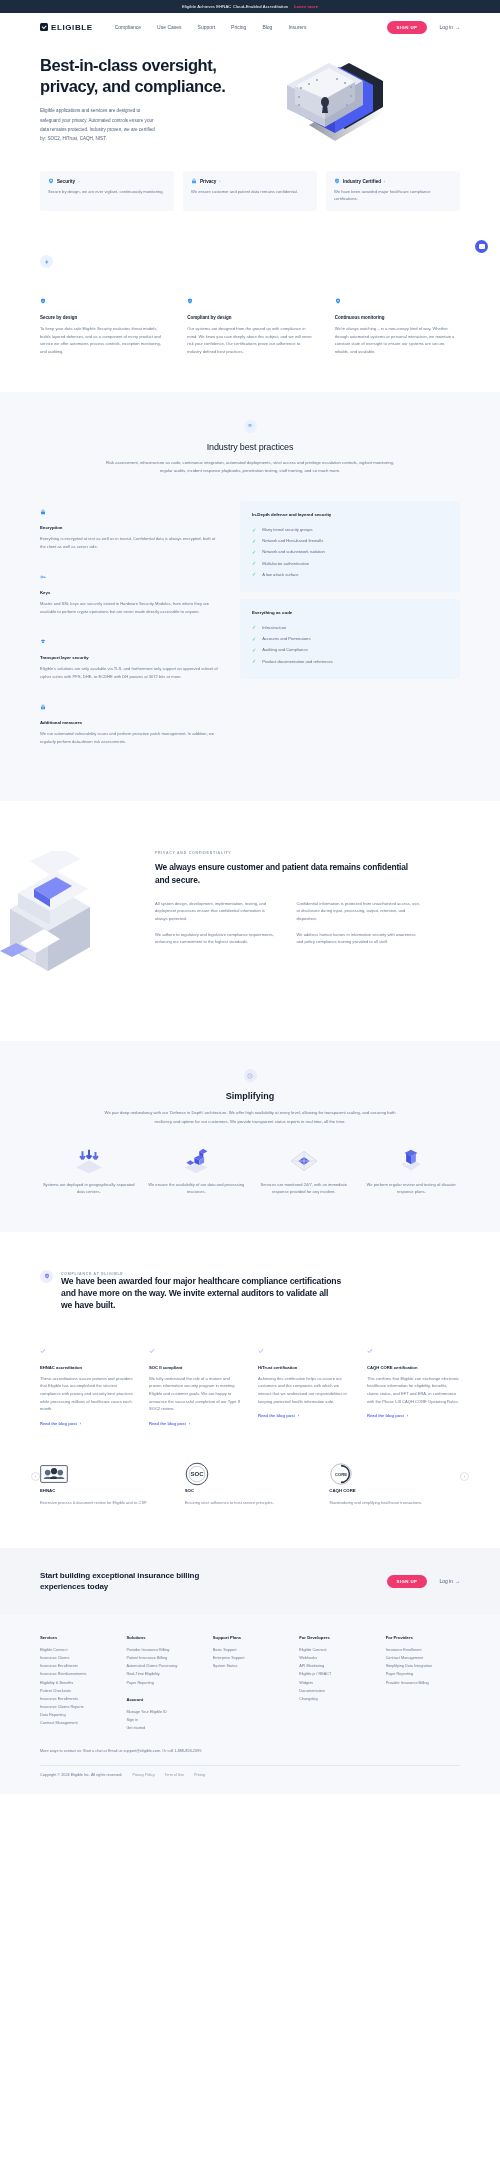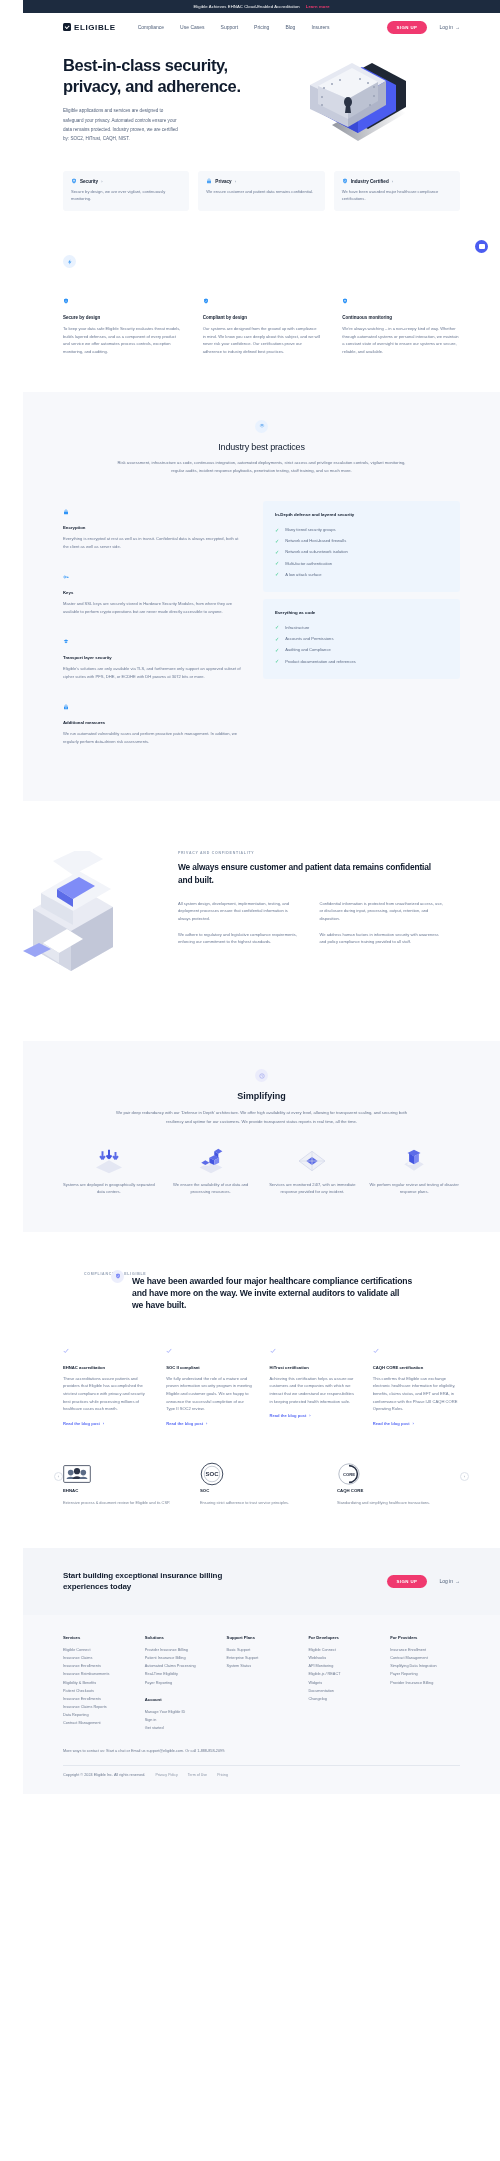--- a/index.html
+++ b/index.html
@@ -1,21 +1,21 @@
 <!DOCTYPE html>
 <html><head>
 <meta charset="utf-8">
 <style>
   *{box-sizing:border-box;margin:0;padding:0;}
   body{
     width:500px;background:#ffffff;
     font-family:"Liberation Sans","DejaVu Sans",sans-serif;
     color:#1d2b42;-webkit-font-smoothing:antialiased;
   }
-  .wrap{width:500px;margin:0 auto;padding-left:23px;}
+  .wrap{width:500px;margin:0 auto;}
   .inner{width:420px;margin:0 auto;}
 
   
   .announce{background:#1d2b3f;color:#fff;height:13px;display:flex;align-items:center;justify-content:center;gap:6px;font-size:4.2px;letter-spacing:.1px;}
   .announce .lnk{color:#f0396f;font-weight:bold;}
 
   
   .nav{height:28px;display:flex;align-items:center;padding:0 40px;background:#fff;}
   .logo{display:flex;align-items:center;gap:3px;font-weight:bold;font-size:8px;letter-spacing:.6px;color:#111c2e;}
   .logo .mark{width:8px;height:8px;background:#111c2e;border-radius:1.5px;position:relative;}
@@ -91,21 +91,21 @@
   .avail .round-ic{margin:0 auto;background:#ebecfb;}
   .avail h2{margin-top:9px;font-size:9px;font-weight:bold;color:#111c2e;}
   .avail .sub{margin:8px auto 0 auto;width:300px;font-size:4.2px;line-height:1.95;color:#67758f;}
   .quad{display:flex;gap:10px;padding:22px 40px 0 40px;text-align:center;}
   .quad .q{flex:1;}
   .quad .qi{height:26px;display:flex;align-items:flex-end;justify-content:center;}
   .quad p{margin-top:7px;font-size:4.1px;line-height:1.8;color:#6a7893;}
 
   
   .certs{padding:40px 40px 0 40px;}
-  .certhead{display:flex;gap:8px;justify-content:center;}
+  .certhead{display:flex;gap:8px;}
   .certhead .round-ic{background:#eceefc;}
   .certhead h2{margin-top:5px;font-size:8.6px;line-height:1.45;font-weight:bold;color:#111c2e;width:280px;letter-spacing:-.15px;}
   .cgrid{display:flex;gap:16px;margin-top:28px;}
   .cgrid .c{flex:1;}
   .cgrid h4{margin-top:7px;font-size:4.2px;font-weight:bold;color:#111c2e;}
   .cgrid p{margin-top:5px;font-size:4.1px;line-height:1.85;color:#6a7893;}
   .readlink{margin-top:8px;font-size:4.1px;font-weight:bold;color:#5b6ef5;display:flex;align-items:center;gap:3px;cursor:pointer;}
 
   
   .logos{display:flex;align-items:flex-start;gap:14px;padding:34px 40px 0 40px;position:relative;}
@@ -160,21 +160,21 @@
       <button class="signup">SIGN UP</button>
       <div class="login">
         <span>Log in</span>
         <span>→</span>
       </div>
     </div>
   </div>
 
   <div class="hero">
     <div class="hero-l">
-      <h1 class="hero-title">Best-in-class security, privacy, and adherence.</h1>
+      <h1 class="hero-title">Best-in-class oversight, privacy, and compliance.</h1>
       <p class="hero-p">Eligible applications and services are designed to safeguard your privacy. Automated controls ensure your data remains protected. Industry proven, we are certified by: SOC2, HiTrust, CAQH, NIST.</p>
     </div>
     <div class="hero-r">
       <svg class="safe" width="110" height="95" viewBox="0 0 110 95">
         <defs>
           <linearGradient id="gsh" x1="0" y1="0" x2="1" y2="0">
             <stop offset="0" stop-color="#3a4152" stop-opacity=".55"></stop>
               <stop offset="1" stop-color="#3a4152" stop-opacity="0"></stop>
           </linearGradient>
         </defs>
@@ -392,21 +392,21 @@
         <path d="M34 38 L56 26 L72 35 L50 48 Z" fill="#7f8cf7"></path>
         <path d="M34 38 L50 48 L50 56 L34 46 Z" fill="#5c6ce8"></path>
         <path d="M30 10 L60 -4 L80 8 L50 24 Z" fill="#f2f4f9"></path>
         <path d="M20 92 L44 78 L60 88 L36 102 Z" fill="#ffffff"></path>
         <path d="M20 92 L36 102 L36 112 L20 102 Z" fill="#e4e7f0"></path>
         <path d="M0 100 L16 92 L28 98 L12 106 Z" fill="#9aa5f5"></path>
       </svg>
     </div>
     <div class="txt">
       <div class="eyebrow">PRIVACY AND CONFIDENTIALITY</div>
-      <h2>We always ensure customer and patient data remains confidential and built.</h2>
+      <h2>We always ensure customer and patient data remains confidential and secure.</h2>
       <div class="pcols">
         <div>
           <p>All system design, development, implementation, testing, and deployment processes ensure that confidential information is always protected.</p>
           <p>We adhere to regulatory and legislative compliance requirements, enforcing our commitment to the highest standards.</p>
         </div>
         <div>
           <p>Confidential information is protected from unauthorized access, use, or disclosure during input, processing, output, retention, and disposition.</p>
           <p>We address human factors in information security with awareness and policy compliance training provided to all staff.</p>
         </div>
       </div>

